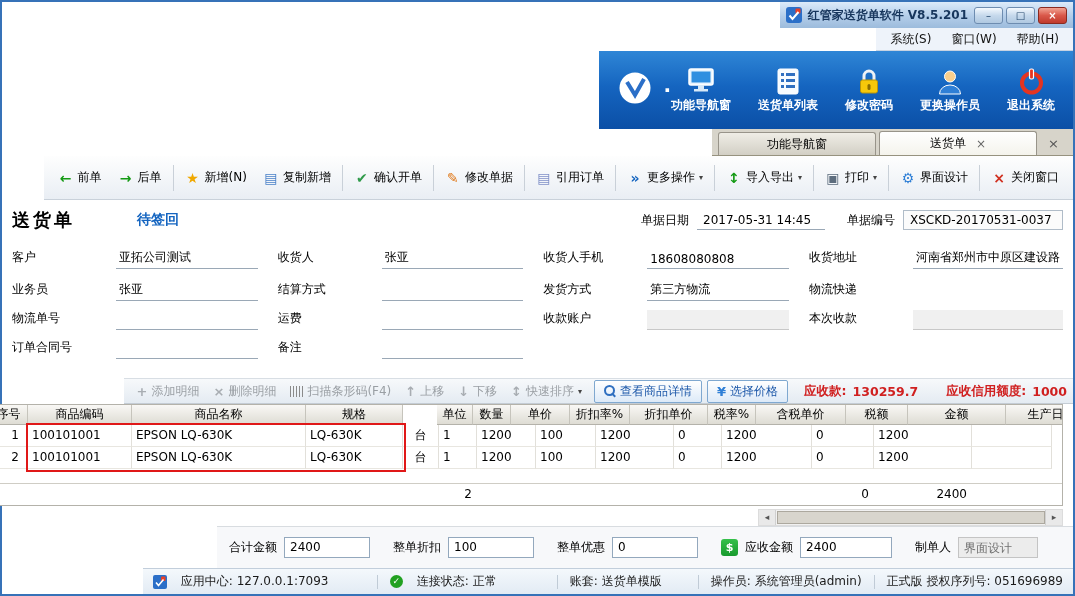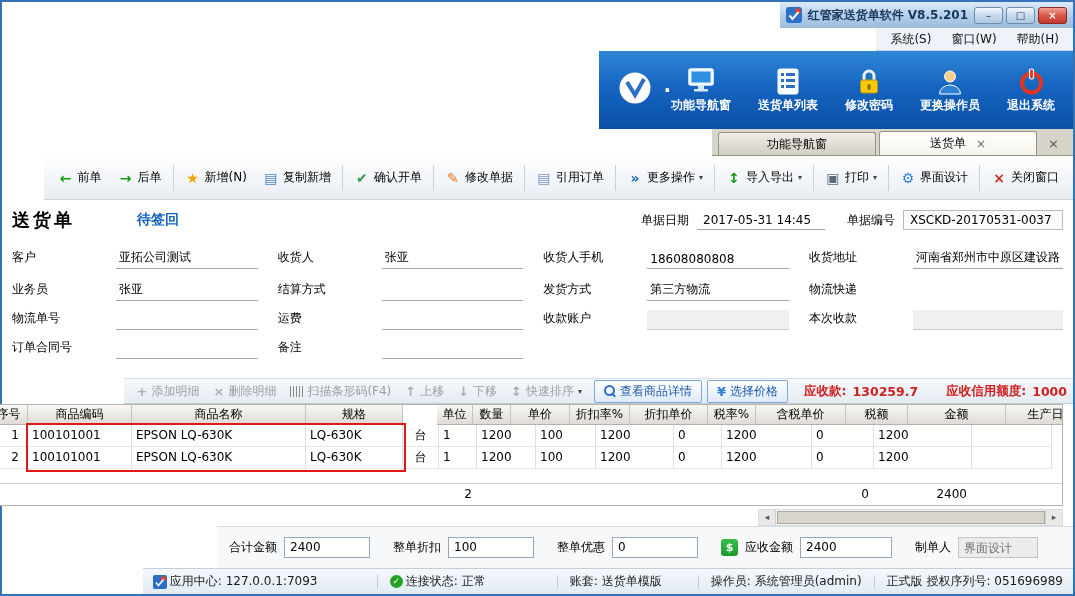--- a/index.html
+++ b/index.html
@@ -98,21 +98,21 @@
   
   .footerbar{height:42px;flex:0 0 auto;background:#f7f8fa;border-top:1px solid #d8dce0;display:flex;align-items:center;padding:0 12px;font-size:12px;}
   .fgroup{display:flex;align-items:center;gap:7px;margin-right:23px;}
   .flab{white-space:nowrap;}
   .finput{border:1px solid #93a8bd;background:#fff;height:21px;padding:2px 5px;font-size:12px;white-space:nowrap;overflow:hidden;}
   .finput.disabled{background:#ececec;color:#707070;border-color:#c4c4c4;}
   .money-icon{width:17px;height:17px;background:linear-gradient(#35c04a,#189a2e);border-radius:3px;color:#fff;font-size:11px;font-weight:bold;text-align:center;line-height:17px;}
 
   
   .statusbar{height:26px;flex:0 0 auto;background:linear-gradient(#f4f8fc,#e2ebf4);border-top:1px solid #c2cedb;display:flex;align-items:center;padding:0 10px;font-size:12px;color:#1a1a1a;}
-  .sb-seg{display:flex;align-items:center;gap:3px;white-space:nowrap;}
+  .sb-seg{display:flex;align-items:center;gap:14px;white-space:nowrap;}
   .sb-sep{width:1px;height:14px;background:#c0cbd6;margin:0 12px;flex:0 0 auto;}
   .sb-check{width:13px;height:13px;border-radius:50%;background:#21a121;color:#fff;font-size:9px;line-height:13px;text-align:center;flex:0 0 auto;}
   .sb-icon{display:flex;align-items:center;}
 </style>
 </head>
 <body>
 
 <div class="window">
 
   <div class="titlebar">

